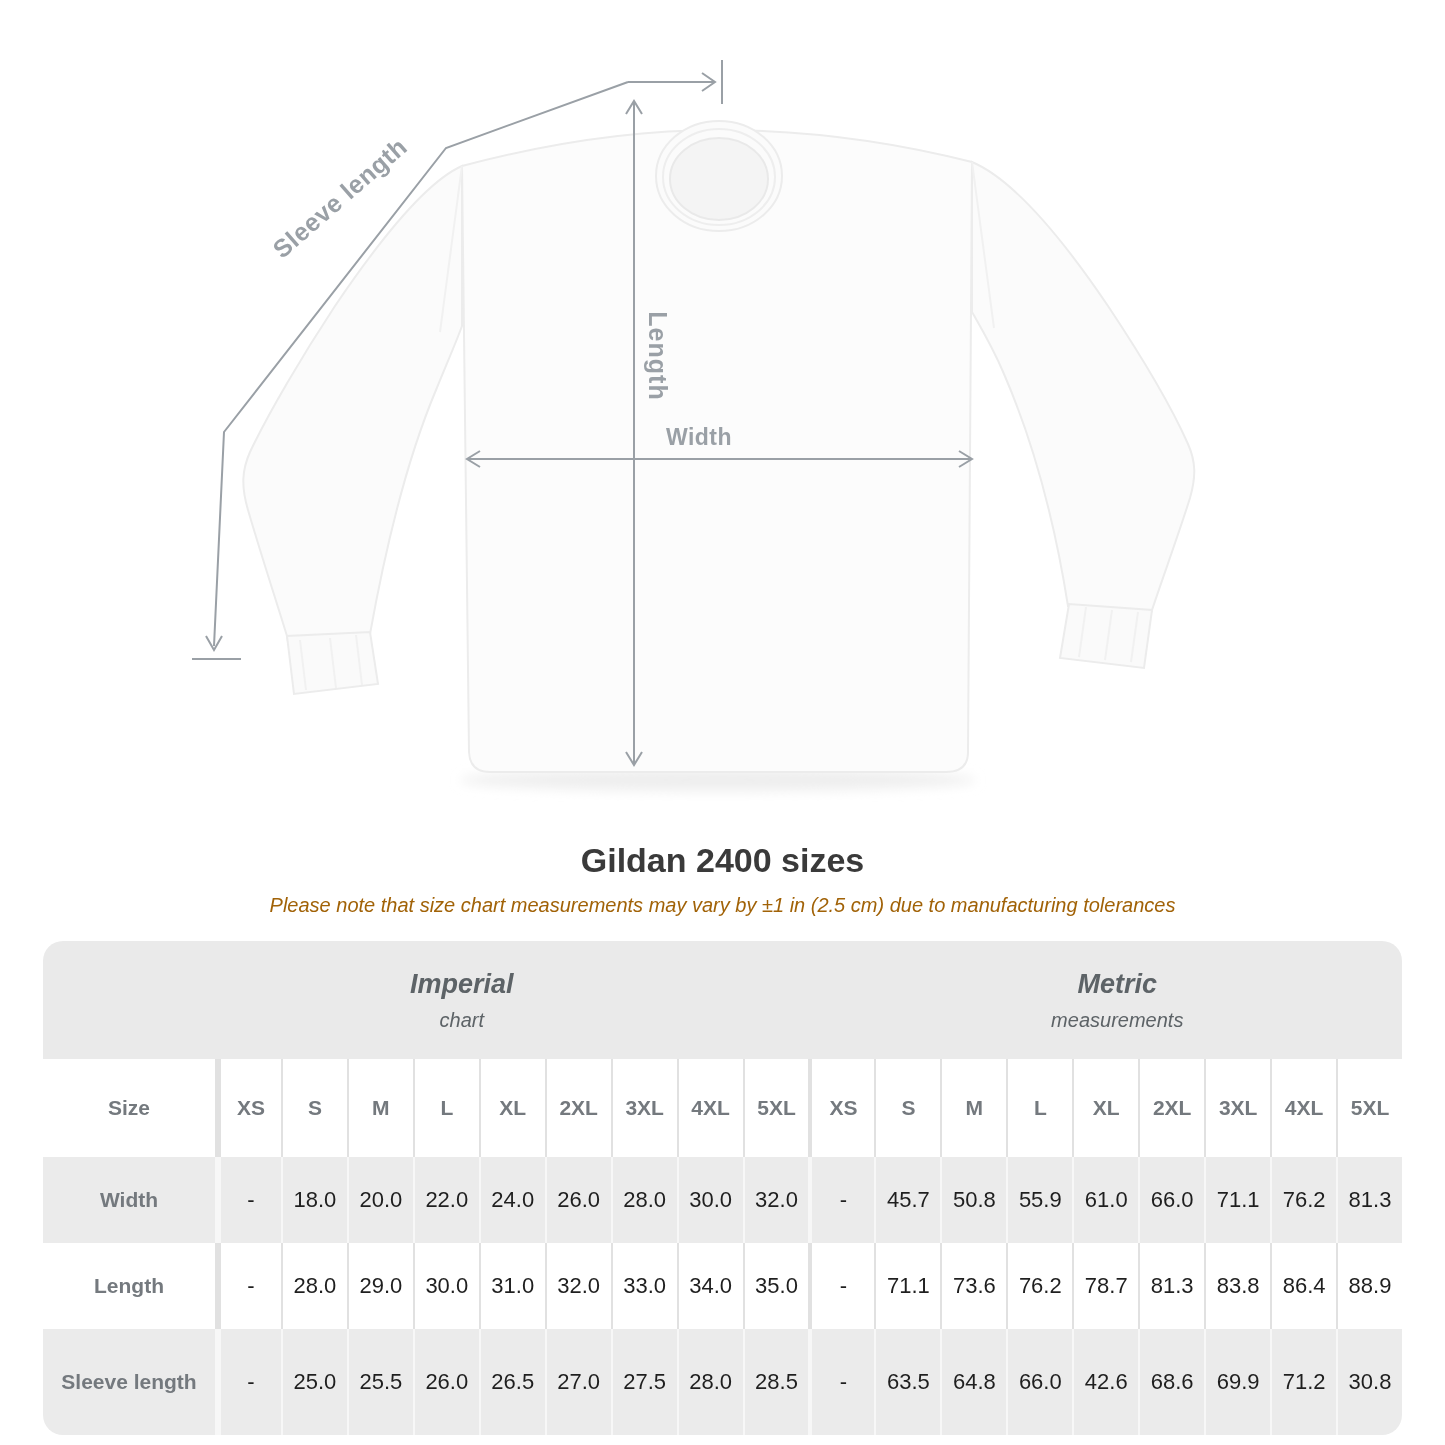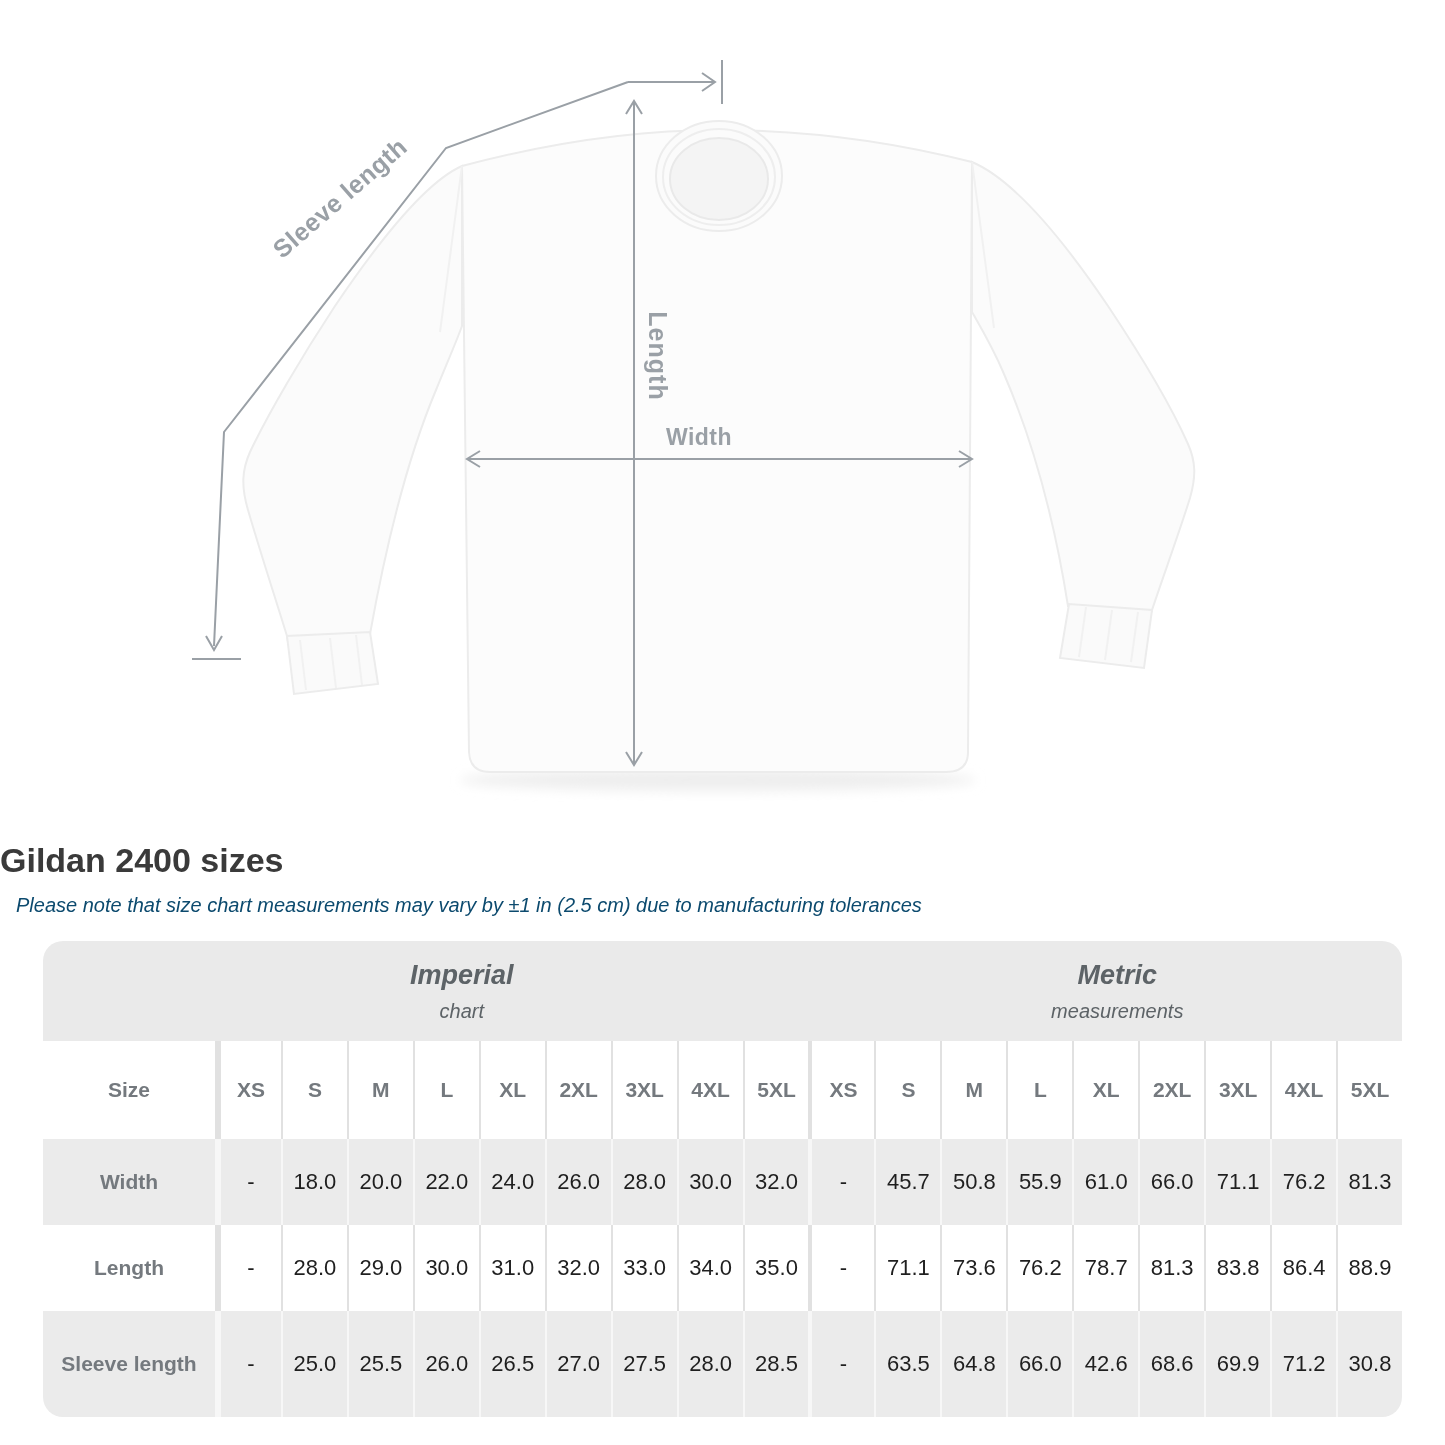--- a/index.html
+++ b/index.html
@@ -17,43 +17,43 @@
     position:absolute;
     color:#9aa0a6;
     font-weight:bold;
     white-space:nowrap;
     transform:translate(-50%,-50%);
   }
   .lbl-sleeve{left:340px;top:198px;font-size:25px;transform:translate(-50%,-50%) rotate(-41deg);letter-spacing:.5px;}
   .lbl-length{left:657px;top:356px;font-size:25px;transform:translate(-50%,-50%) rotate(90deg);letter-spacing:1px;}
   .lbl-width{left:699px;top:437px;font-size:23px;letter-spacing:.5px;}
   
-  .title-block{text-align:left;margin:0;padding:0;}
+  .title-block{text-align:center;margin:0;padding:0;}
   .chart-title{
     margin:12px 0 10px 0;
     font-size:34px;line-height:36px;
     font-weight:bold;color:#3a3a3a;
   }
   .chart-note{
     margin:16px;
-    font-size:20px;font-style:italic;color:#0c4a6e;
+    font-size:20px;font-style:italic;color:#a16207;
   }
   
   .size-table{
     margin:24px 43px 0 43px;
     width:1359px;
     border-radius:20px;
     overflow:hidden;
     background:#ffffff;
   }
   .t-row{
     display:grid;
     grid-template-columns:172px repeat(18, 1fr);
   }
-  .unit-row{height:100px;background:#eaeaea;padding-left:48px;}
+  .unit-row{height:118px;background:#eaeaea;padding-left:48px;}
   .unit-row .unit-cell{
     display:flex;flex-direction:column;align-items:center;justify-content:center;
     color:#5d6367;
   }
   .unit-imperial{grid-column:1 / span 10;}
   .unit-metric{grid-column:11 / span 9;text-align:right;}
   .unit-name{font-size:27px;font-weight:bold;font-style:italic;}
   .unit-sub{font-size:20px;font-style:italic;margin-top:9px;}
   .sizes-row{height:98px;}
   .t-row.data-row{height:86px;}

